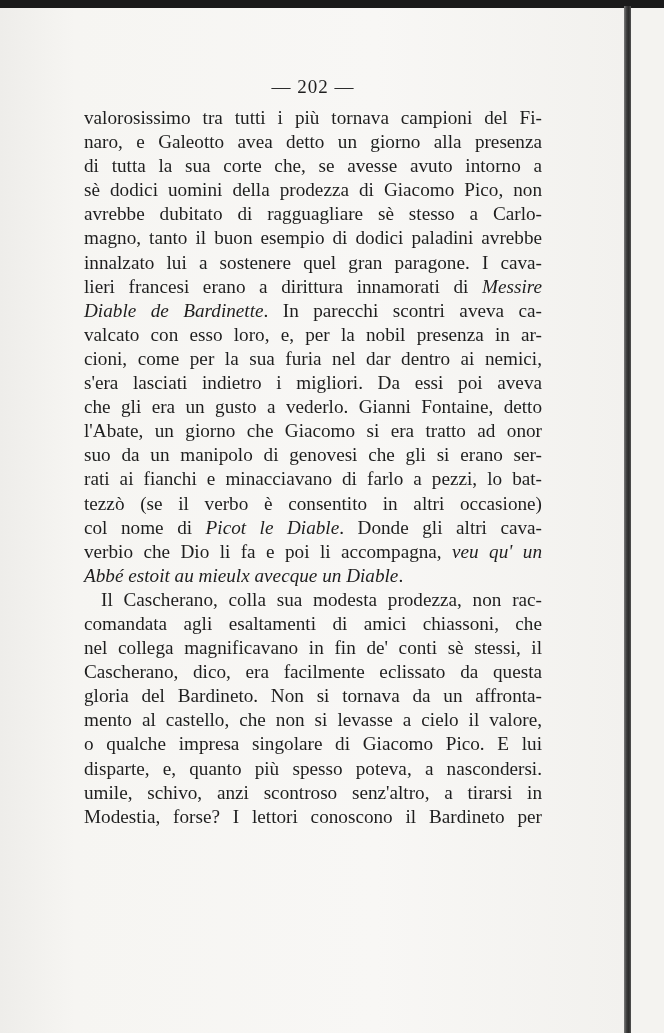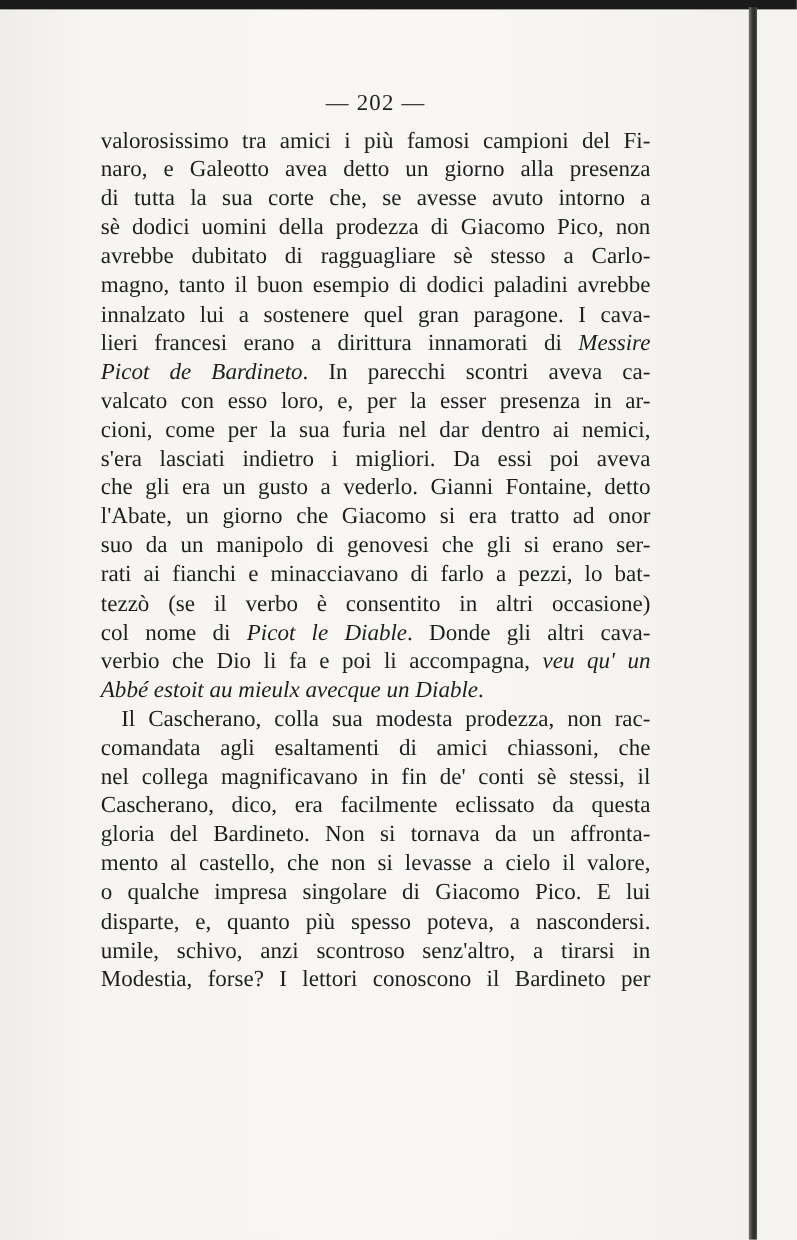--- a/index.html
+++ b/index.html
@@ -38,30 +38,30 @@
   .line.indent { padding-left: 17px; }
   .it { font-style: italic; }
 </style>
 </head>
 <body>
 
 <div class="top-bar"></div>
 <div class="page">
   <div class="page-number">— 202 —</div>
   <div class="text-block" id="text-block">
-      <span class="line"><span>valorosissimo tra amici i più famosi campioni del Fi-</span></span>
+      <span class="line"><span>valorosissimo tra tutti i più tornava campioni del Fi-</span></span>
       <span class="line"><span>naro, e Galeotto avea detto un giorno alla presenza</span></span>
       <span class="line"><span>di tutta la sua corte che, se avesse avuto intorno a</span></span>
       <span class="line"><span>sè dodici uomini della prodezza di Giacomo Pico, non</span></span>
       <span class="line"><span>avrebbe dubitato di ragguagliare sè stesso a Carlo-</span></span>
       <span class="line"><span>magno, tanto il buon esempio di dodici paladini avrebbe</span></span>
       <span class="line"><span>innalzato lui a sostenere quel gran paragone. I cava-</span></span>
       <span class="line"><span>lieri francesi erano a dirittura innamorati di </span><span class="it">Messire</span></span>
-      <span class="line"><span class="it">Picot de Bardineto</span><span>. In parecchi scontri aveva ca-</span></span>
-      <span class="line"><span>valcato con esso loro, e, per la esser presenza in ar-</span></span>
+      <span class="line"><span class="it">Diable de Bardinette</span><span>. In parecchi scontri aveva ca-</span></span>
+      <span class="line"><span>valcato con esso loro, e, per la nobil presenza in ar-</span></span>
       <span class="line"><span>cioni, come per la sua furia nel dar dentro ai nemici,</span></span>
       <span class="line"><span>s'era lasciati indietro i migliori. Da essi poi aveva</span></span>
       <span class="line"><span>che gli era un gusto a vederlo. Gianni Fontaine, detto</span></span>
       <span class="line"><span>l'Abate, un giorno che Giacomo si era tratto ad onor</span></span>
       <span class="line"><span>suo da un manipolo di genovesi che gli si erano ser-</span></span>
       <span class="line"><span>rati ai fianchi e minacciavano di farlo a pezzi, lo bat-</span></span>
       <span class="line"><span>tezzò (se il verbo è consentito in altri occasione)</span></span>
       <span class="line"><span>col nome di </span><span class="it">Picot le Diable</span><span>. Donde gli altri cava-</span></span>
       <span class="line"><span>verbio che Dio li fa e poi li accompagna, </span><span class="it">veu qu' un</span></span>
       <span class="line last"><span class="it">Abbé estoit au mieulx avecque un Diable</span><span>.</span></span>

